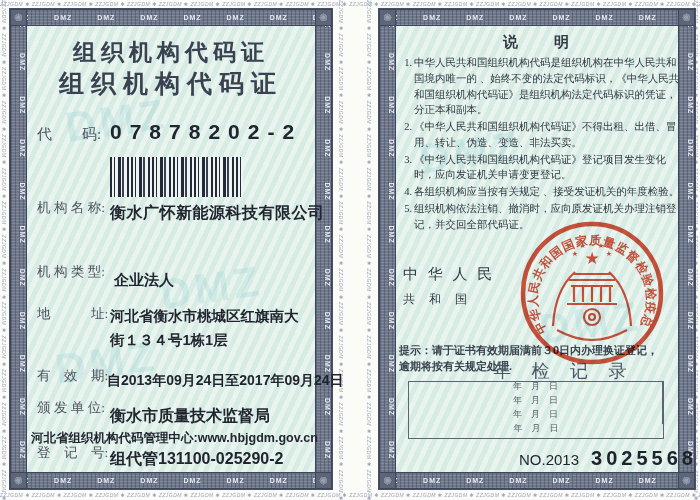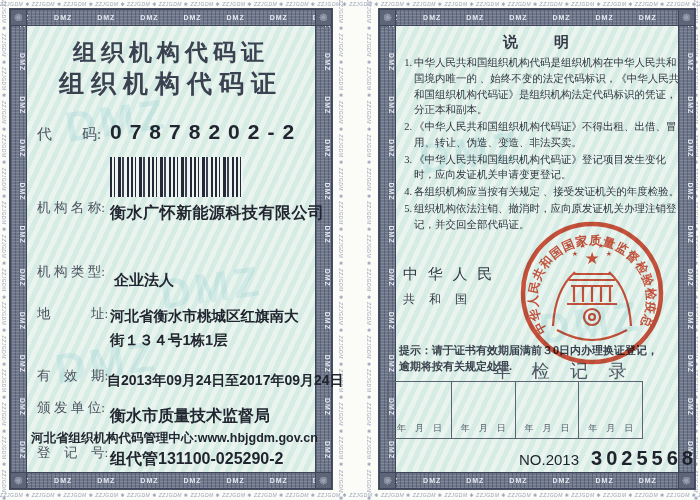--- a/index.html
+++ b/index.html
@@ -57,22 +57,22 @@
       #232936 0 2px,#eef4f1 2px 4px,#232936 4px 5px,#eef4f1 5px 8px,
       #232936 8px 11px,#eef4f1 11px 12px,#3a4150 12px 14px,#eef4f1 14px 17px,
       #232936 17px 19px,#eef4f1 19px 21px);
   }
   
   .expl-item{display:flex;font-size:10.5px;line-height:1.5;color:#2f3640;margin-bottom:1px;}
   .expl-item .num{flex:none;width:15px;text-align:right;padding-right:2px;}
   .expl-item .txt{flex:1;}
   #expl-list{position:absolute;left:18px;top:46px;width:283px;z-index:1;}
   #annual-table{
-    position:absolute;left:8px;top:372px;width:256px;height:58px;z-index:1;
-    display:flex;border:1px solid #5c6472;box-sizing:border-box;
+    position:absolute;left:29px;top:372px;width:256px;height:58px;z-index:1;
+    display:flex;border:1px solid #5c6472;box-sizing:border-box;flex-direction:column;
   }
   #annual-table .cell{flex:1;border-right:1px solid #5c6472;position:relative;}
   #annual-table .cell:last-child{border-right:none;}
   #annual-table .cell span{
     position:absolute;bottom:3px;left:0;right:0;text-align:center;
     font-size:9px;color:#555d69;white-space:pre;
   }
   #serial{position:absolute;left:140px;top:438px;display:flex;align-items:baseline;z-index:1;
     font-family:Liberation Sans, sans-serif;color:#1d222c;}
   #serial .prefix{font-size:15px;}

